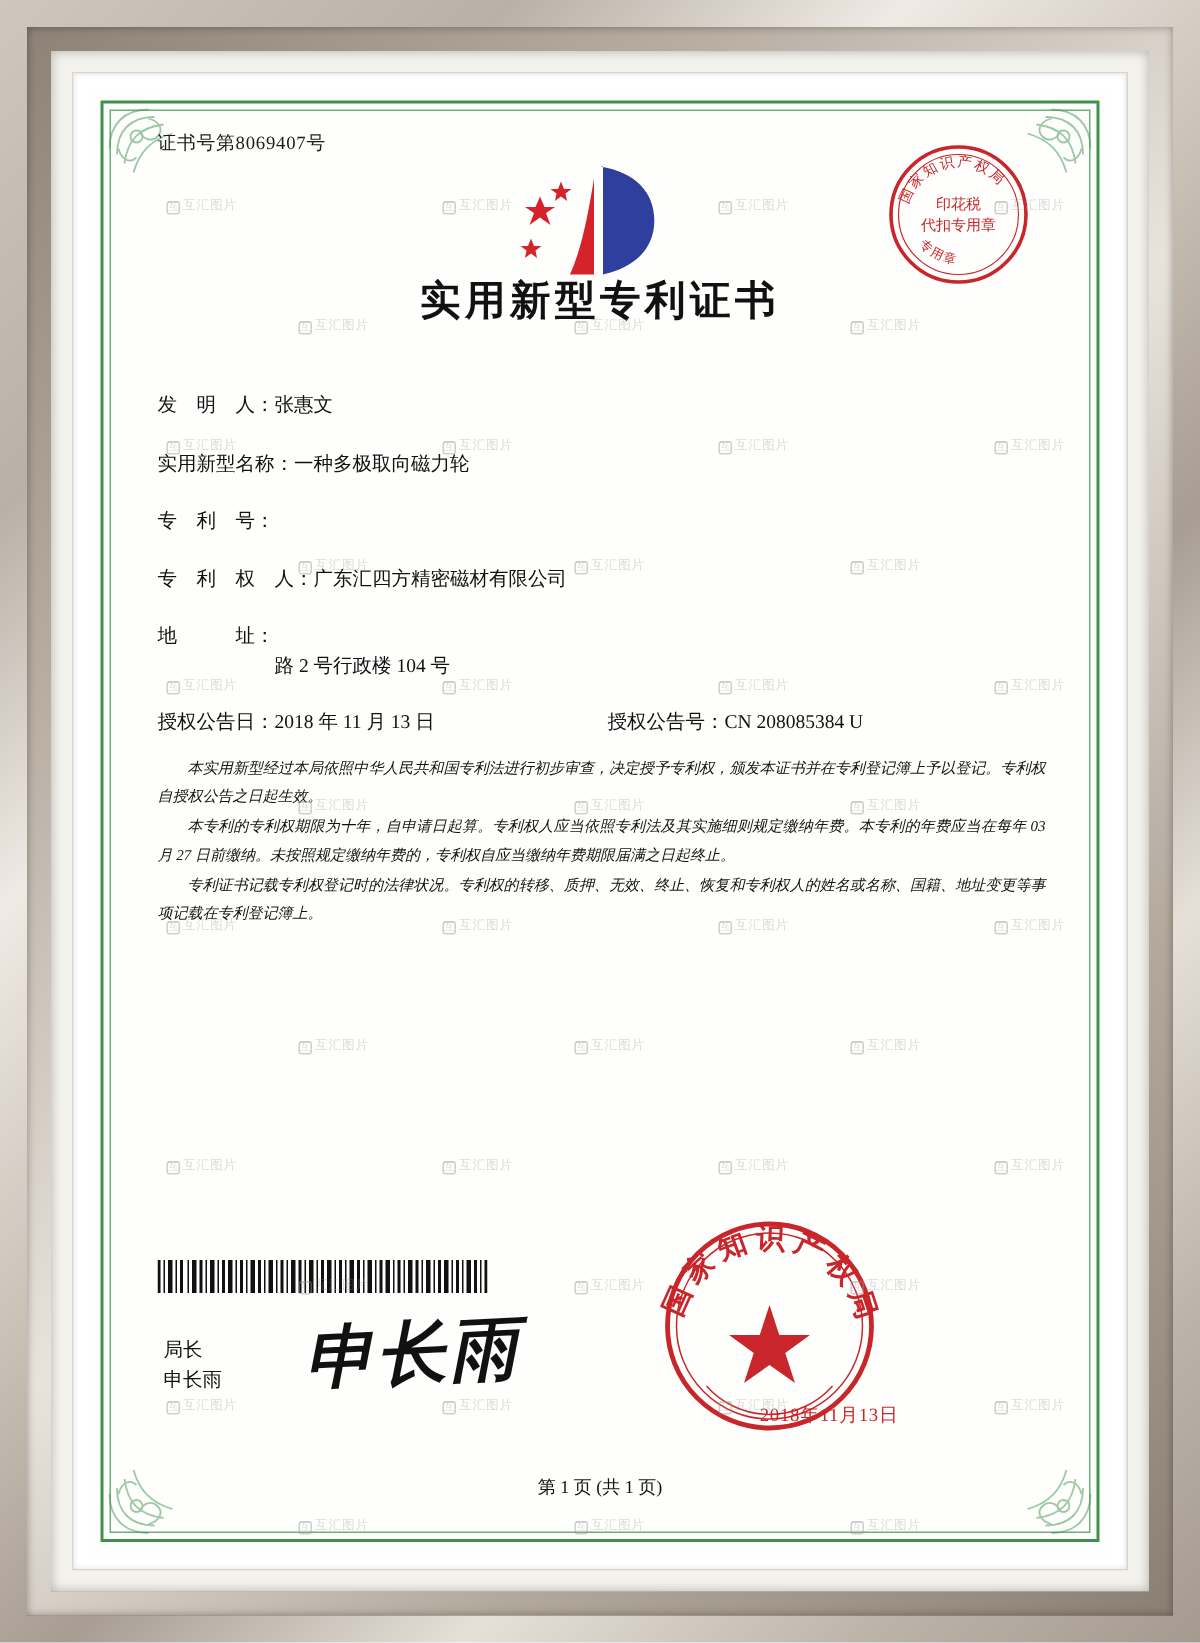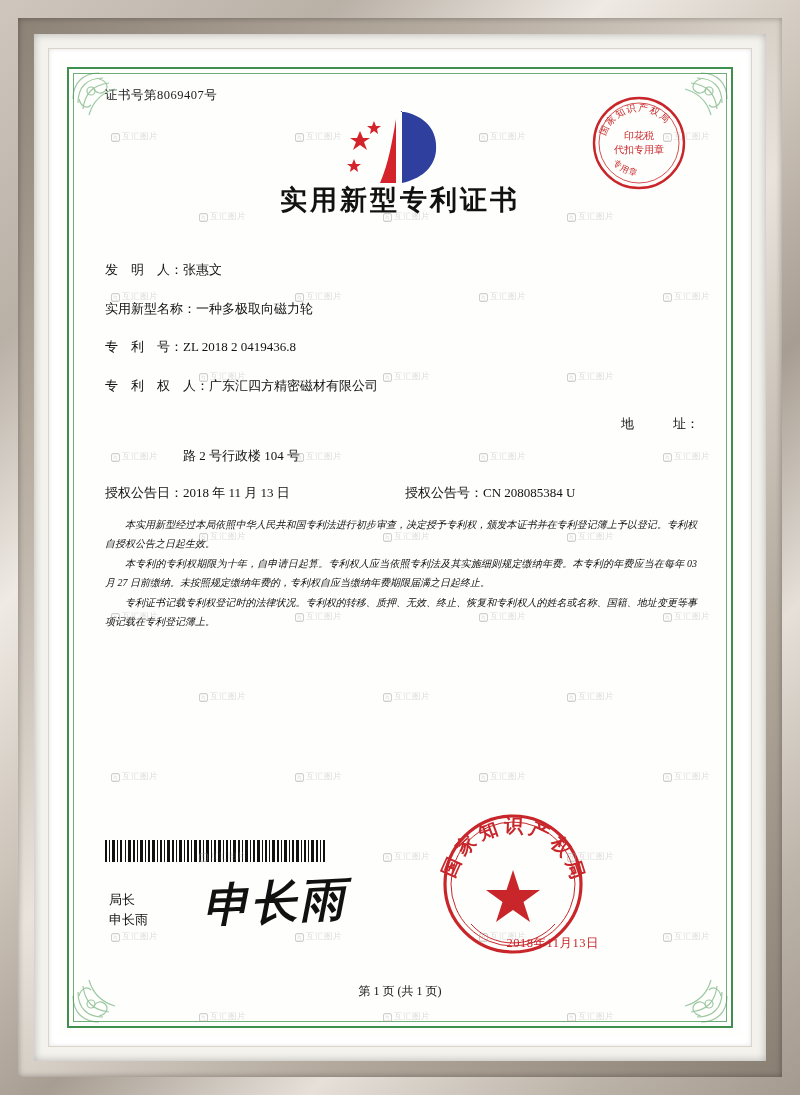--- a/index.html
+++ b/index.html
@@ -118,21 +118,21 @@
     display: flex;
     align-items: flex-start;
     margin-bottom: 19px;
     line-height: 1.5;
   }
   .row .lbl {
     flex: 0 0 auto;
     white-space: pre;
   }
   .row .val { flex: 1 1 auto; }
-  .row.tight { margin-bottom: 12px; justify-content: flex-end; }
+  .row.tight { margin-bottom: 0; }
   .row .cont { padding-left: 78px; }
 
   .row-grant {
     display: flex;
     margin-bottom: 10px;
     font-size: 13px;
   }
   .row-grant .left { width: 300px; }
   .row-grant .right { flex: 1; }
 
@@ -328,21 +328,20 @@
           <div class="row">
             <span class="lbl">发　明　人：</span>
             <span class="val">张惠文</span>
           </div>
           <div class="row">
             <span class="lbl">实用新型名称：</span>
             <span class="val">一种多极取向磁力轮</span>
           </div>
           <div class="row">
             <span class="lbl">专　利　号：</span>
-            <span class="val">ZL 2018 2 0419436.8</span>
           </div>
           <div class="row">
             <span class="lbl">专　利　权　人：</span>
             <span class="val">广东汇四方精密磁材有限公司</span>
           </div>
           <div class="row tight">
             <span class="lbl">地　　　址：</span>
           </div>
           <div class="row">
             <span class="cont">路 2 号行政楼 104 号</span>

